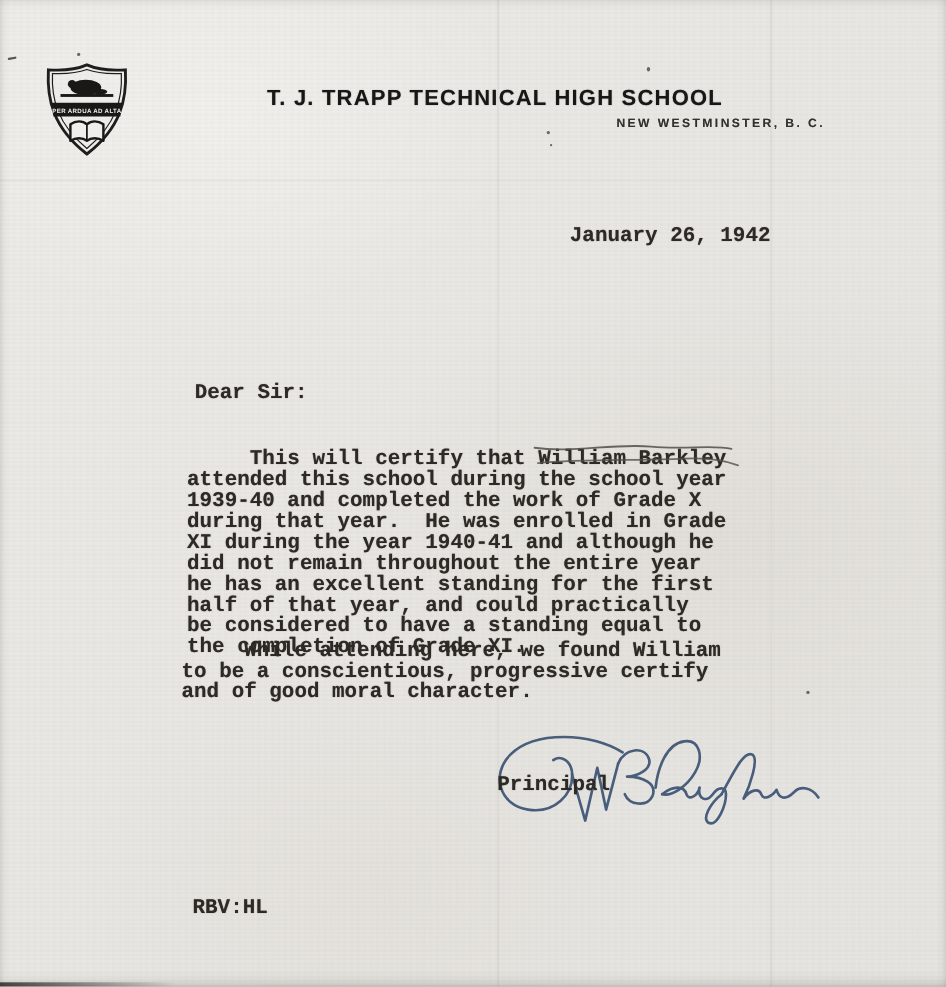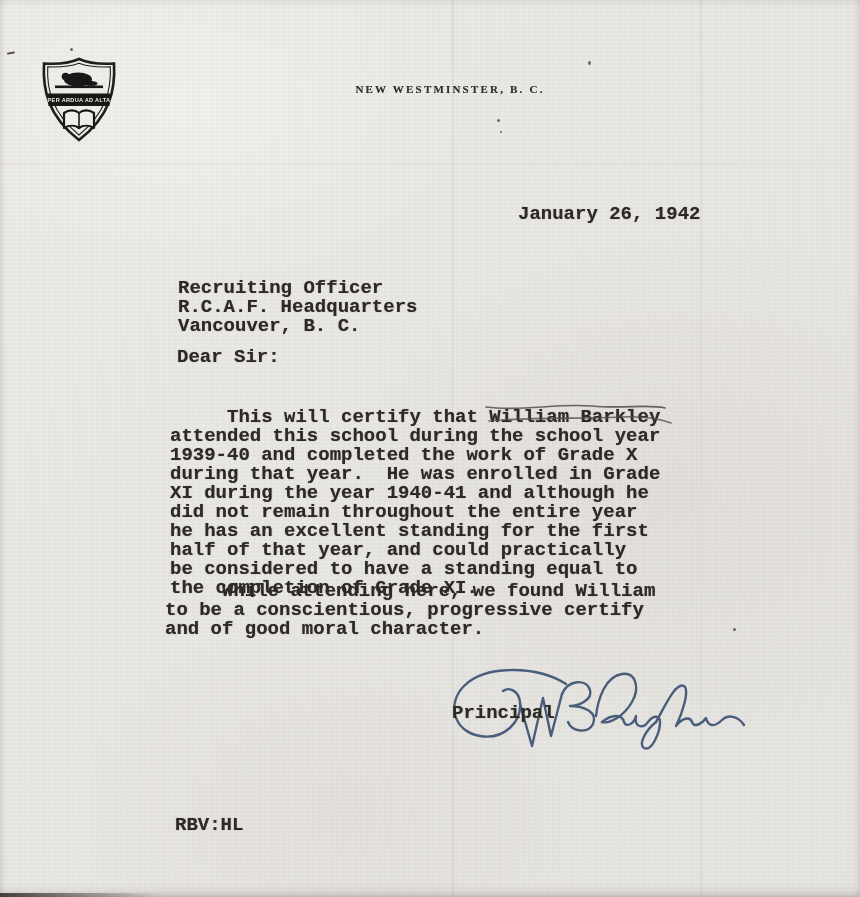--- a/index.html
+++ b/index.html
@@ -35,24 +35,25 @@
   
   .lh-block{position:absolute;left:150px;top:78px;width:600px;text-align:center;}
   .lh-name{
     font-family:"Liberation Sans", sans-serif;font-weight:700;
     font-size:20px;letter-spacing:1.1px;color:#181715;
     text-shadow:0 0 1px rgba(24,23,21,0.5);
     white-space:nowrap;
   }
   .lh-loc{
     margin-top:5px;
-    font-family:Liberation Serif, serif;font-weight:700;
+    font-family:Liberation Sans, sans-serif;font-weight:700;
     font-size:11px;letter-spacing:2.2px;color:#33312e;
     text-shadow:0 0 0.5px rgba(51,49,46,0.5);
     white-space:nowrap;
+    text-align:right;
   }
   .speck{position:absolute;background:#4a4741;border-radius:50%;opacity:0.8;}
   .edge-bl{position:absolute;left:0;bottom:0;width:160px;height:4px;
     background:linear-gradient(to right, rgba(42,40,36,0.85), rgba(42,40,36,0));}
   .corner-dash{position:absolute;left:7px;top:52px;width:8px;height:2px;background:#3c3a36;transform:rotate(-10deg);opacity:.85;border-radius:1px;}
   svg{display:block;}
 </style>
 </head>
 <body>
 
@@ -83,28 +84,26 @@
       <polygon points="7,37.5 71,37.5 69.4,50 8.6,50" fill="#191816"></polygon>
       <text x="39" y="46.3" text-anchor="middle" fill="#eeede9" font-family="Liberation Sans, sans-serif" font-size="5.6" font-weight="700" letter-spacing="0.3">PER ARDUA AD ALTA</text>
     </g>
     <g>
       <path d="M 24 57 C 29 53.5, 35 53.5, 39 57 C 43 53.5, 49 53.5, 54 57 L 54 72 C 49 69, 43 69, 39 72 C 35 69, 29 69, 24 72 Z" fill="#efeeea" stroke="#191816" stroke-width="2.2" stroke-linejoin="round"></path>
       <line x1="39" y1="57" x2="39" y2="72" stroke="#191816" stroke-width="1.6"></line>
     </g>
   </svg>
 
   <div class="lh-block">
+    <div class="lh-name">T. J. TRAPP TECHNICAL HIGH SCHOOL</div>
     <div class="lh-loc">NEW WESTMINSTER, B. C.</div>
   </div>
 
   <div class="tw" style="left:518px;top:205px;">January 26, 1942</div>
 
-  <div class="tw" style="left:178px;top:279px;">Recruiting Officer
-R.C.A.F. Headquarters
-Vancouver, B. C.</div>
 
   <div class="tw" style="left:177px;top:348px;">Dear Sir:</div>
 
   <div class="tw" style="left:170px;top:408px;">     This will certify that William Barkley
 attended this school during the school year
 1939-40 and completed the work of Grade X
 during that year.  He was enrolled in Grade
 XI during the year 1940-41 and although he
 did not remain throughout the entire year
 he has an excellent standing for the first

